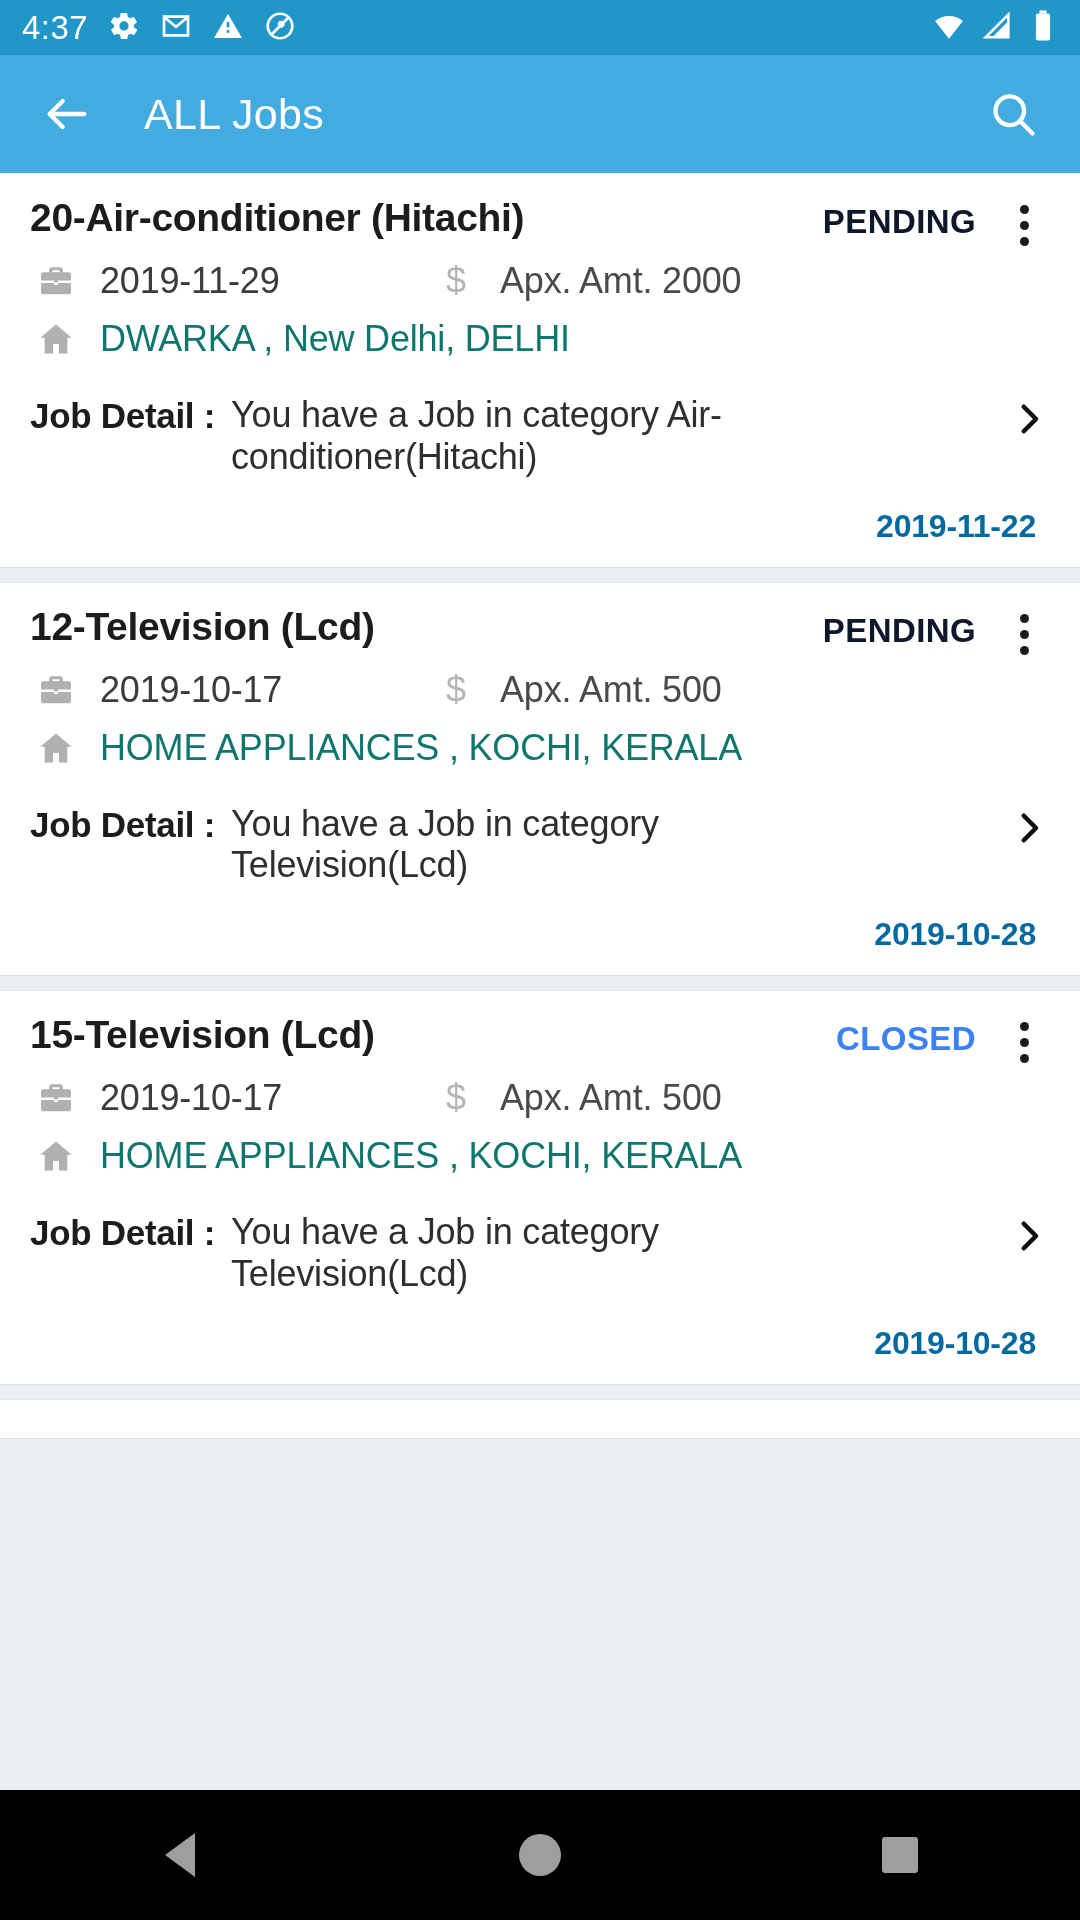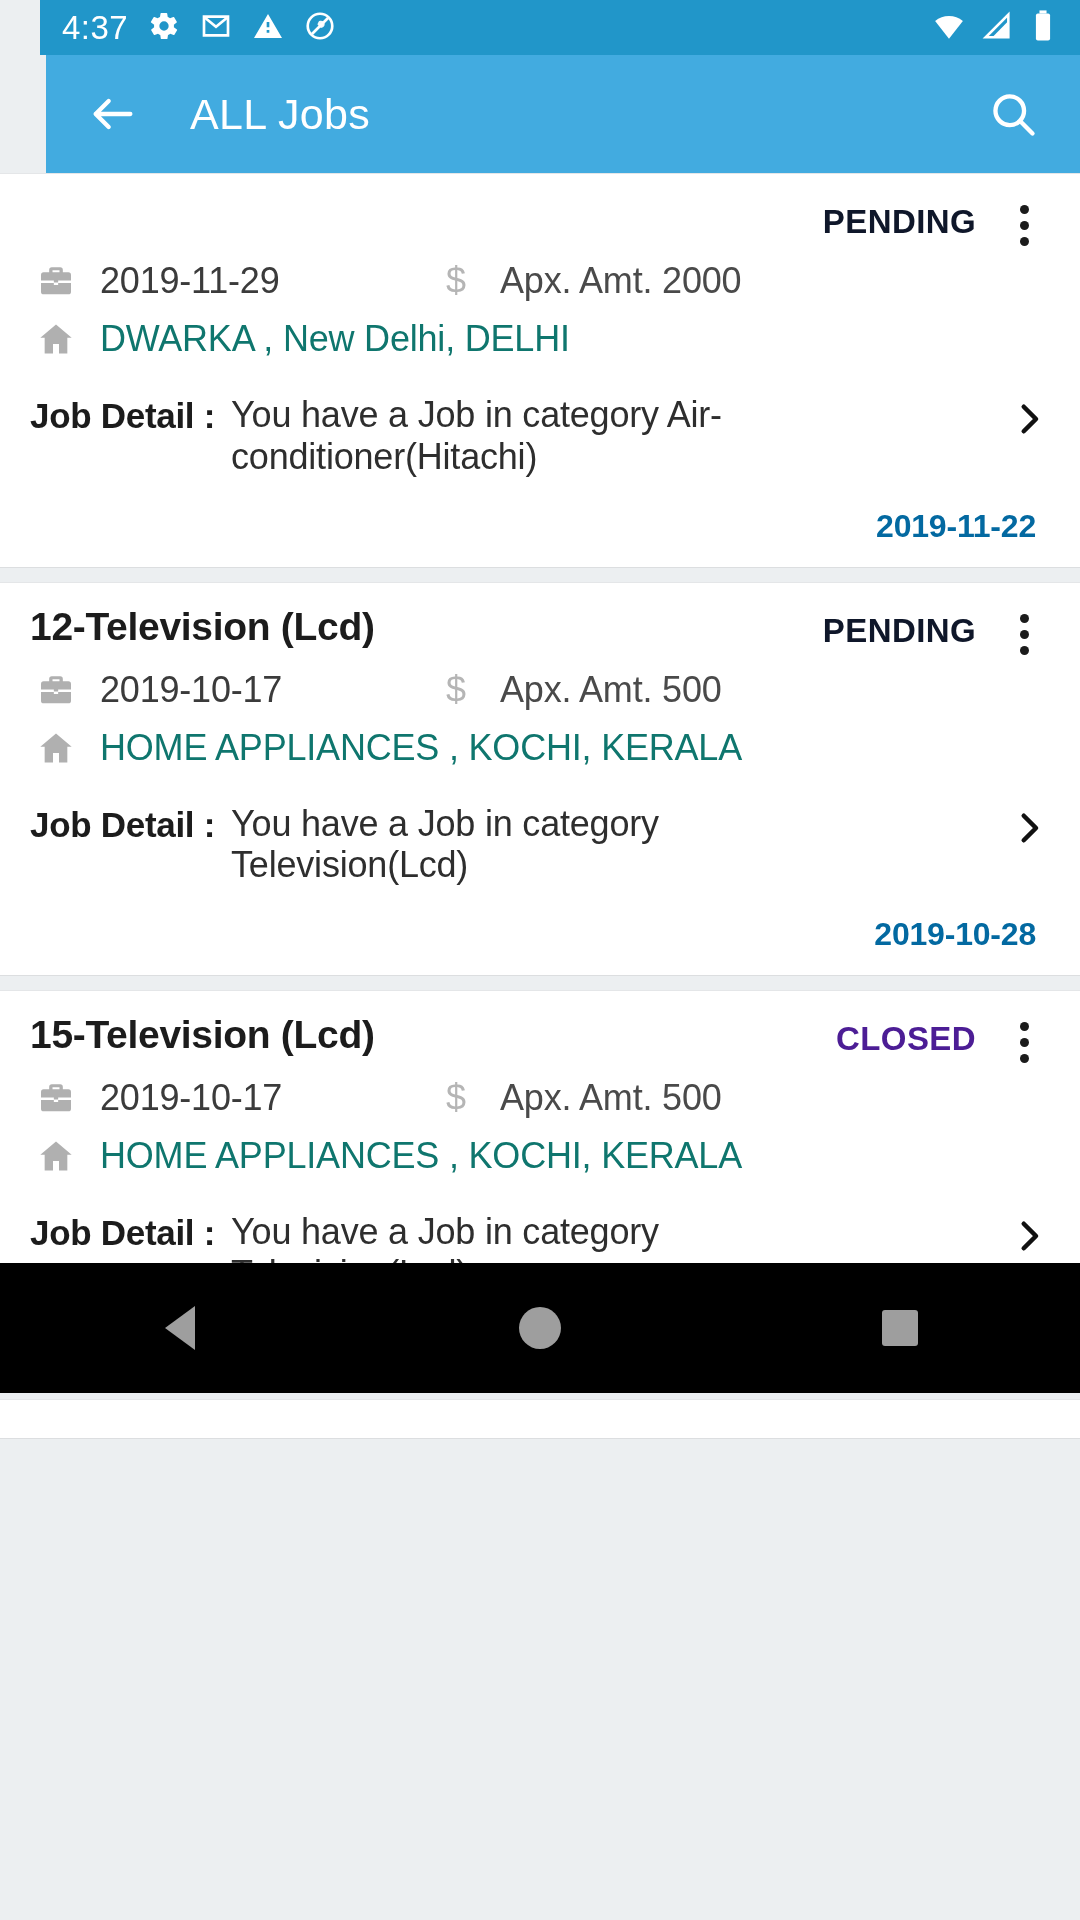--- a/index.html
+++ b/index.html
@@ -2,36 +2,36 @@
 <html><head>
 <meta charset="utf-8">
 <style>
   * { margin:0; padding:0; box-sizing:border-box; }
   html,body {
     width:1080px; height:1920px;
     font-family:"Liberation Sans", sans-serif;
     background:#eceff1;
     overflow:hidden;
   }
-  #screen { position:relative; width:1080px; height:1393px; background:#eceff1;padding-left:40px; }
+  #screen { position:relative; width:1080px; height:1920px; background:#eceff1; }
 
   
   .statusbar {
     height:55px; background:#2196c9; color:#ffffff;
     display:flex; align-items:center; padding:0 22px;
   }
   .status-left { display:flex; align-items:center; gap:20px; }
   .status-time { font-size:33px; font-weight:400; letter-spacing:0.5px; }
   .status-right { margin-left:auto; display:flex; align-items:center; gap:14px; }
   .sicon { display:block; }
 
   
   .appbar {
     height:118px; background:#42abe0; color:#fff;
-    display:flex; align-items:center; padding:0 34px;margin-left:6px;
+    display:flex; align-items:center; padding:0 34px;
   }
   .appbar-back { width:66px; height:66px; display:flex; align-items:center; justify-content:center; cursor:pointer; }
   .appbar-title { font-size:43px; font-weight:400; margin-left:44px; letter-spacing:0.3px; }
   .appbar-search { margin-left:auto; width:66px; height:66px; display:flex; align-items:center; justify-content:center; cursor:pointer; }
 
   
   .list { background:#eceff1; }
   .card {
     background:#ffffff;
     margin:0 0 14px 0;
@@ -43,21 +43,21 @@
   .card-head { display:flex; align-items:flex-start; }
   .card-title {
     font-size:39px; font-weight:700; color:#1c1c1c; letter-spacing:-0.3px;
     flex:0 1 auto;
   }
   .card-status {
     margin-left:auto; font-size:33px; font-weight:700; letter-spacing:0.4px;
     padding-top:7px; white-space:nowrap;
   }
   .status-pending { color:#0f172a; }
-  .status-closed  { color:#4c1d95; }
+  .status-closed  { color:#3b82f6; }
   .kebab {
     width:52px; margin-left:22px; display:flex; flex-direction:column;
     align-items:center; gap:7px; padding-top:9px; cursor:pointer;
   }
   .kebab i { display:block; width:9px; height:9px; border-radius:50%; background:#1b1b1b; }
 
   .row-meta { display:flex; align-items:center; margin-top:14px; }
   .meta-date { display:flex; align-items:flex-end; width:400px; }
   .meta-amt  { display:flex; align-items:center; }
   .meta-text { font-size:36px; color:#3b3b3b; font-weight:300; letter-spacing:-0.2px; }
@@ -159,20 +159,21 @@
           <path stroke="#fff" stroke-width="2" stroke-linecap="round" d="M15.6 15.6L21 21"></path>
         </svg>
     </div>
   </div>
 
   <div class="clip" style="top:173px;height:1617px;">
     <div class="list">
 
       <div class="card">
         <div class="card-head">
+          <div class="card-title">20-Air-conditioner (Hitachi)</div>
           <div class="card-status status-pending">PENDING</div>
           <div class="kebab">
               <i></i>
               <i></i>
               <i></i>
             </div>
         </div>
         <div class="row-meta">
           <div class="meta-date">
             <span class="icon-box">

